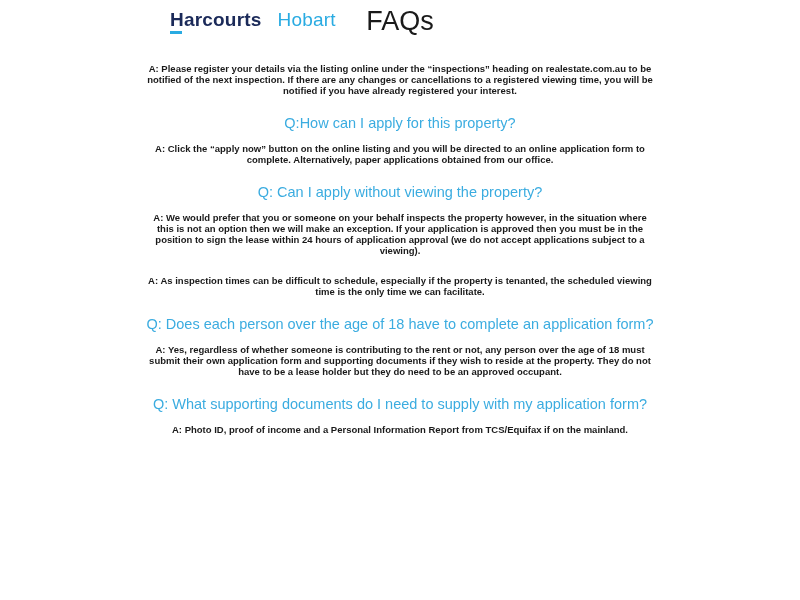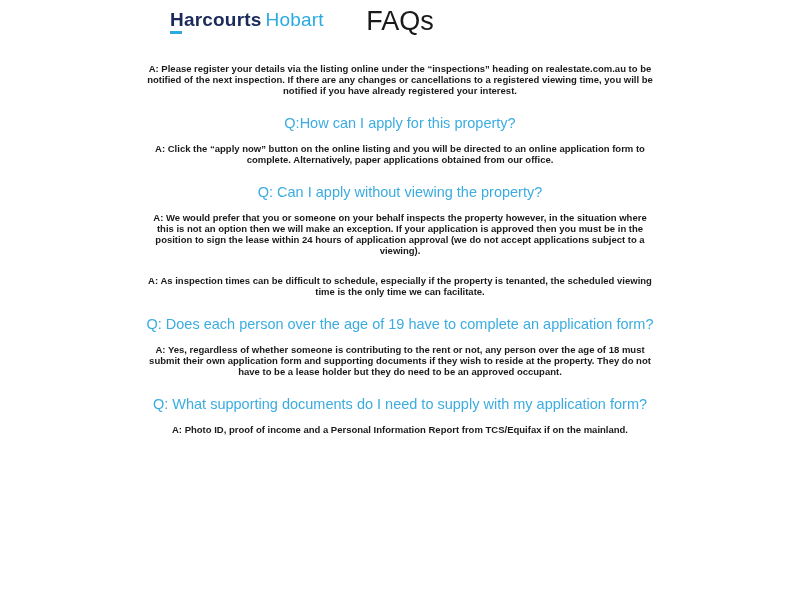--- a/index.html
+++ b/index.html
@@ -48,21 +48,21 @@
     position: absolute;
     left: 0;
     bottom: -3px;
     width: 12px;
     height: 3px;
     background: var(--brand-cyan);
   }
   .logo-secondary {
     color: var(--brand-cyan);
     font-weight: 400;
-    margin-left: 4px;
+    margin-left: 16px;
   }
   .page-title {
     position: absolute;
     left: 0;
     right: 0;
     top: 6px;
     margin: 0;
     text-align: center;
     font-size: 27px;
     font-weight: 400;
@@ -116,21 +116,21 @@
   <section class="faq-item">
     <h2 class="faq-question">Q: Can I apply without viewing the property?</h2>
     <p class="faq-answer">A: We would prefer that you or someone on your behalf inspects the property however, in the situation where this is not an option then we will make an exception. If your application is approved then you must be in the position to sign the lease within 24 hours of application approval (we do not accept applications subject to a viewing).</p>
   </section>
 
   <section class="faq-item">
     <p class="faq-answer">A: As inspection times can be difficult to schedule, especially if the property is tenanted, the scheduled viewing time is the only time we can facilitate.</p>
   </section>
 
   <section class="faq-item">
-    <h2 class="faq-question">Q: Does each person over the age of 19 have to complete an application form?</h2>
+    <h2 class="faq-question">Q: Does each person over the age of 18 have to complete an application form?</h2>
     <p class="faq-answer">A: Yes, regardless of whether someone is contributing to the rent or not, any person over the age of 18 must submit their own application form and supporting documents if they wish to reside at the property. They do not have to be a lease holder but they do need to be an approved occupant.</p>
   </section>
 
   <section class="faq-item">
   </section>
 
   <section class="faq-item">
     <h2 class="faq-question">Q: What supporting documents do I need to supply with my application form?</h2>
     <p class="faq-answer">A: Photo ID, proof of income and a Personal Information Report from TCS/Equifax if on the mainland.</p>
   </section>

